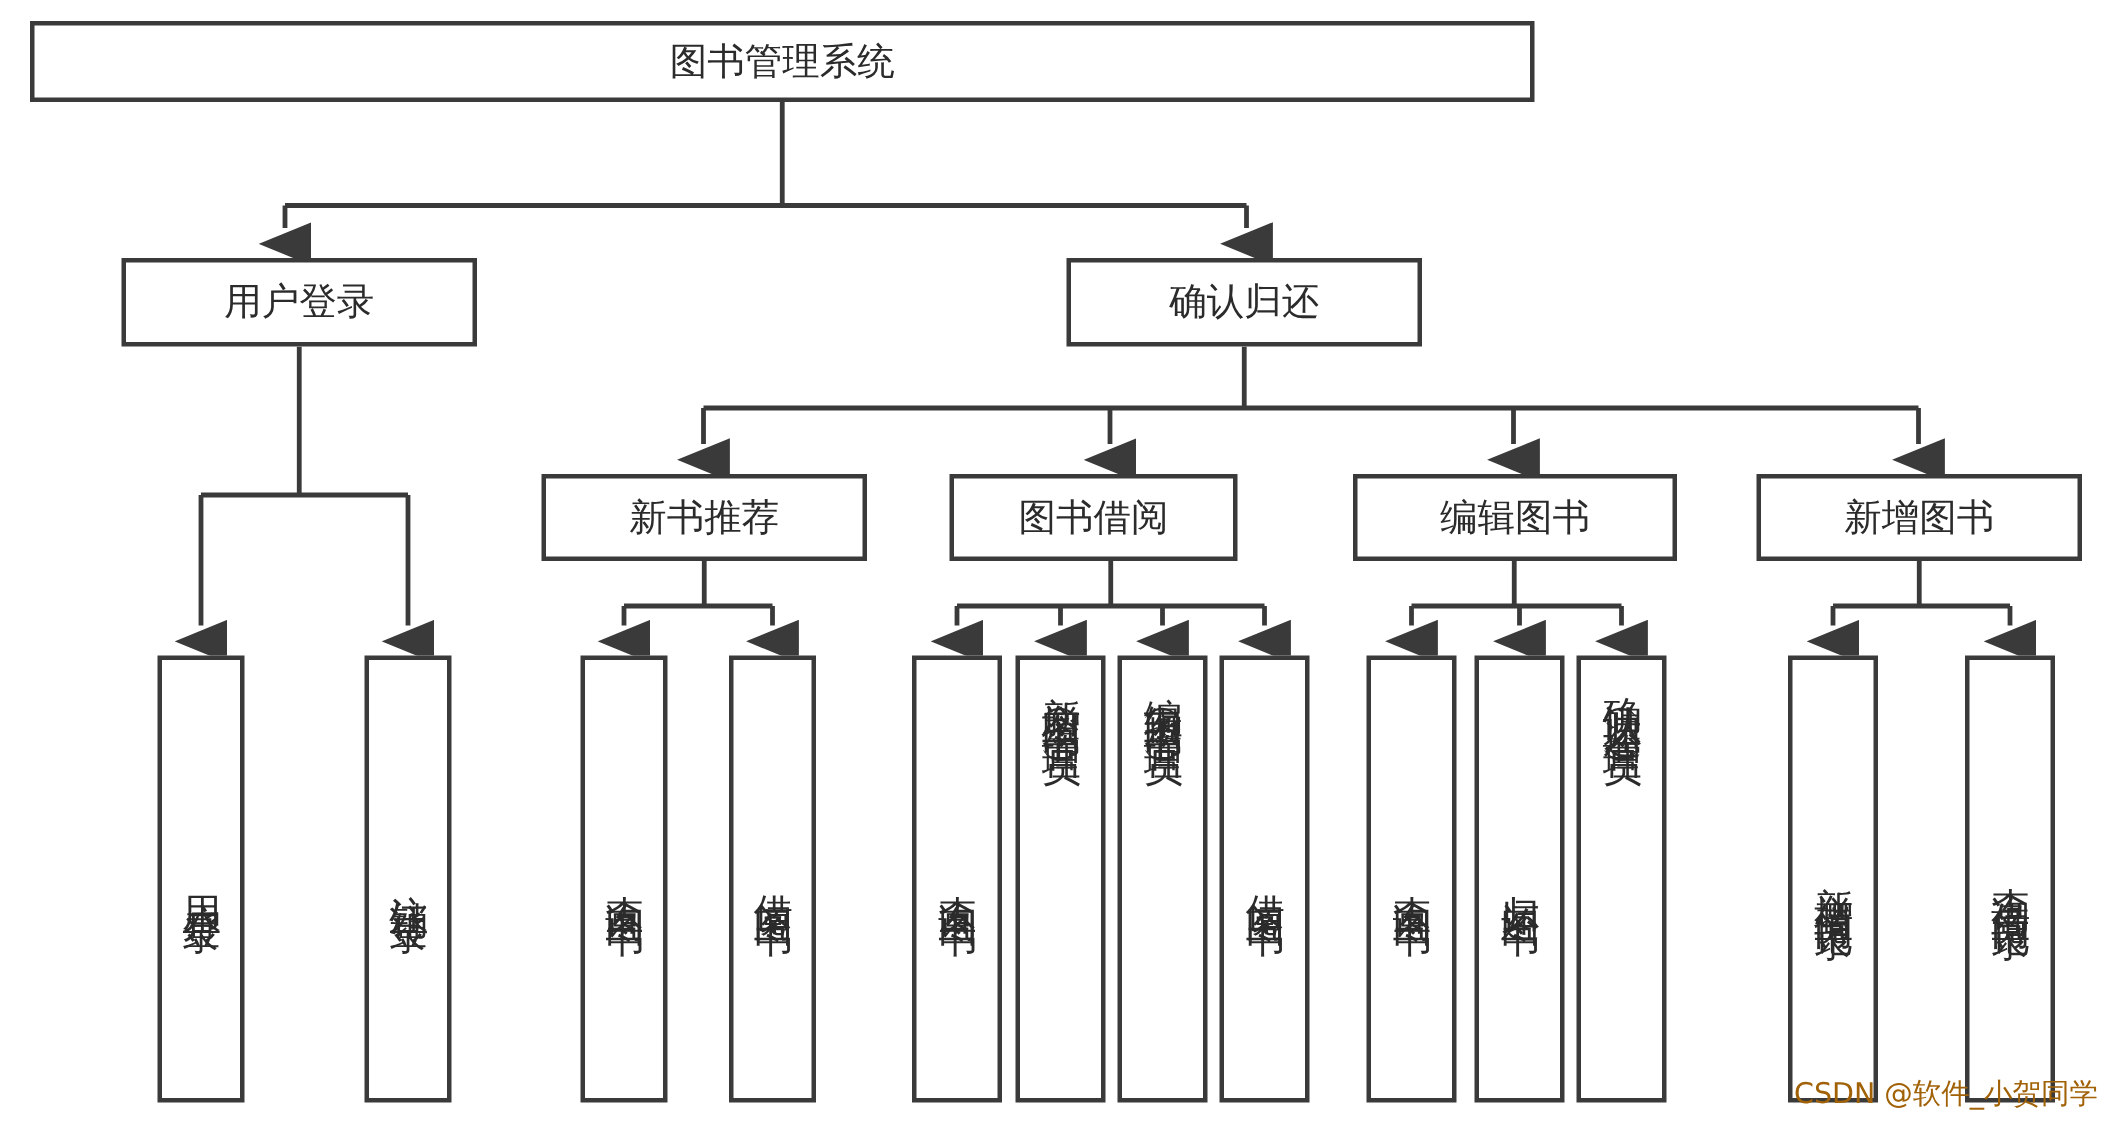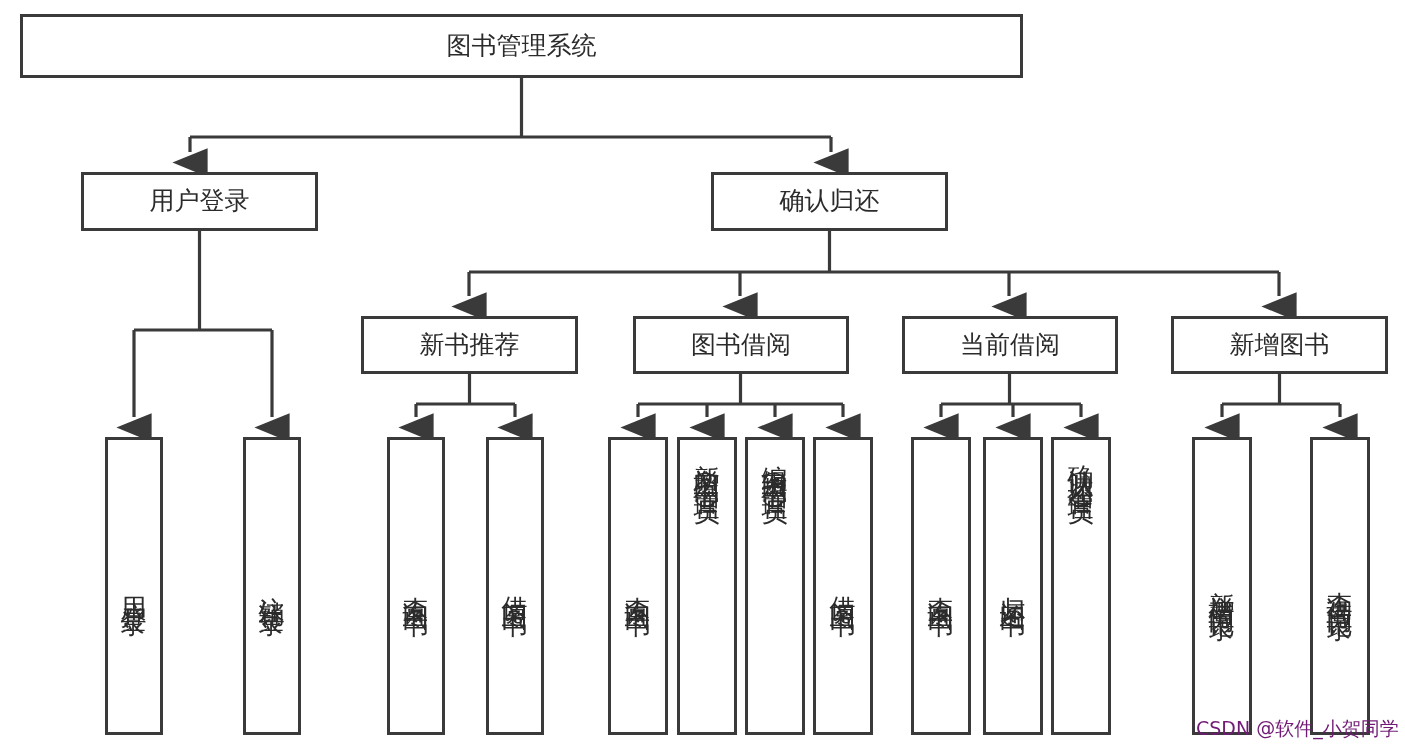--- a/index.html
+++ b/index.html
@@ -63,21 +63,21 @@
     letter-spacing: 5px;
     white-space: nowrap;
   }
   
   .node.vert.center {
     align-items: center;
     padding-top: 0;
   }
   .watermark {
     position: absolute;
-    color: #701a75;
+    color: #a16207;
     font-size: 19px;
     white-space: nowrap;
     z-index: 5;
     font-family: "DejaVu Sans", "Liberation Sans", sans-serif;
   }
 </style>
 </head>
 <body>
 
 <div id="canvas">
@@ -125,39 +125,39 @@
       <path d="M1013,404 L1013,417" marker-end="url(#arrow)"></path>
       <path d="M1081,404 L1081,417" marker-end="url(#arrow)"></path>
 
       <path d="M1279.5,374 L1279.5,404"></path>
       <path d="M1222,404 L1340,404"></path>
       <path d="M1222,404 L1222,417" marker-end="url(#arrow)"></path>
       <path d="M1340,404 L1340,417" marker-end="url(#arrow)"></path>
     </g>
   </svg>
 
-  <div class="node horiz root" style="left:20px; top:14px; width:1003px; height:64px;">
+  <div class="node horiz root" style="left:20px; top:14px; width:1003px; height:54px;">
     <span class="label">图书管理系统</span>
   </div>
 
   <div class="node horiz" style="left:81px; top:172px; width:237px; height:59px;">
     <span class="label">用户登录</span>
   </div>
   <div class="node horiz" style="left:711px; top:172px; width:237px; height:59px;">
     <span class="label">确认归还</span>
   </div>
 
   <div class="node horiz" style="left:361px; top:316px; width:217px; height:58px;">
     <span class="label">新书推荐</span>
   </div>
-  <div class="node horiz" style="left:633px; top:316px; width:216px; height:58px;">
+  <div class="node horiz" style="left:633px; top:316px; width:192px; height:58px;">
     <span class="label">图书借阅</span>
   </div>
   <div class="node horiz" style="left:902px; top:316px; width:216px; height:58px;">
-    <span class="label">当前借阅</span>
+    <span class="label">编辑图书</span>
   </div>
   <div class="node horiz" style="left:1171px; top:316px; width:217px; height:58px;">
     <span class="label">新增图书</span>
   </div>
 
   <div class="node vert center" style="left:105px; top:437px; width:58px; height:298px;">
     <span class="label">用户登录</span>
   </div>
   <div class="node vert center" style="left:243px; top:437px; width:58px; height:298px;">
     <span class="label">注销登录</span>

